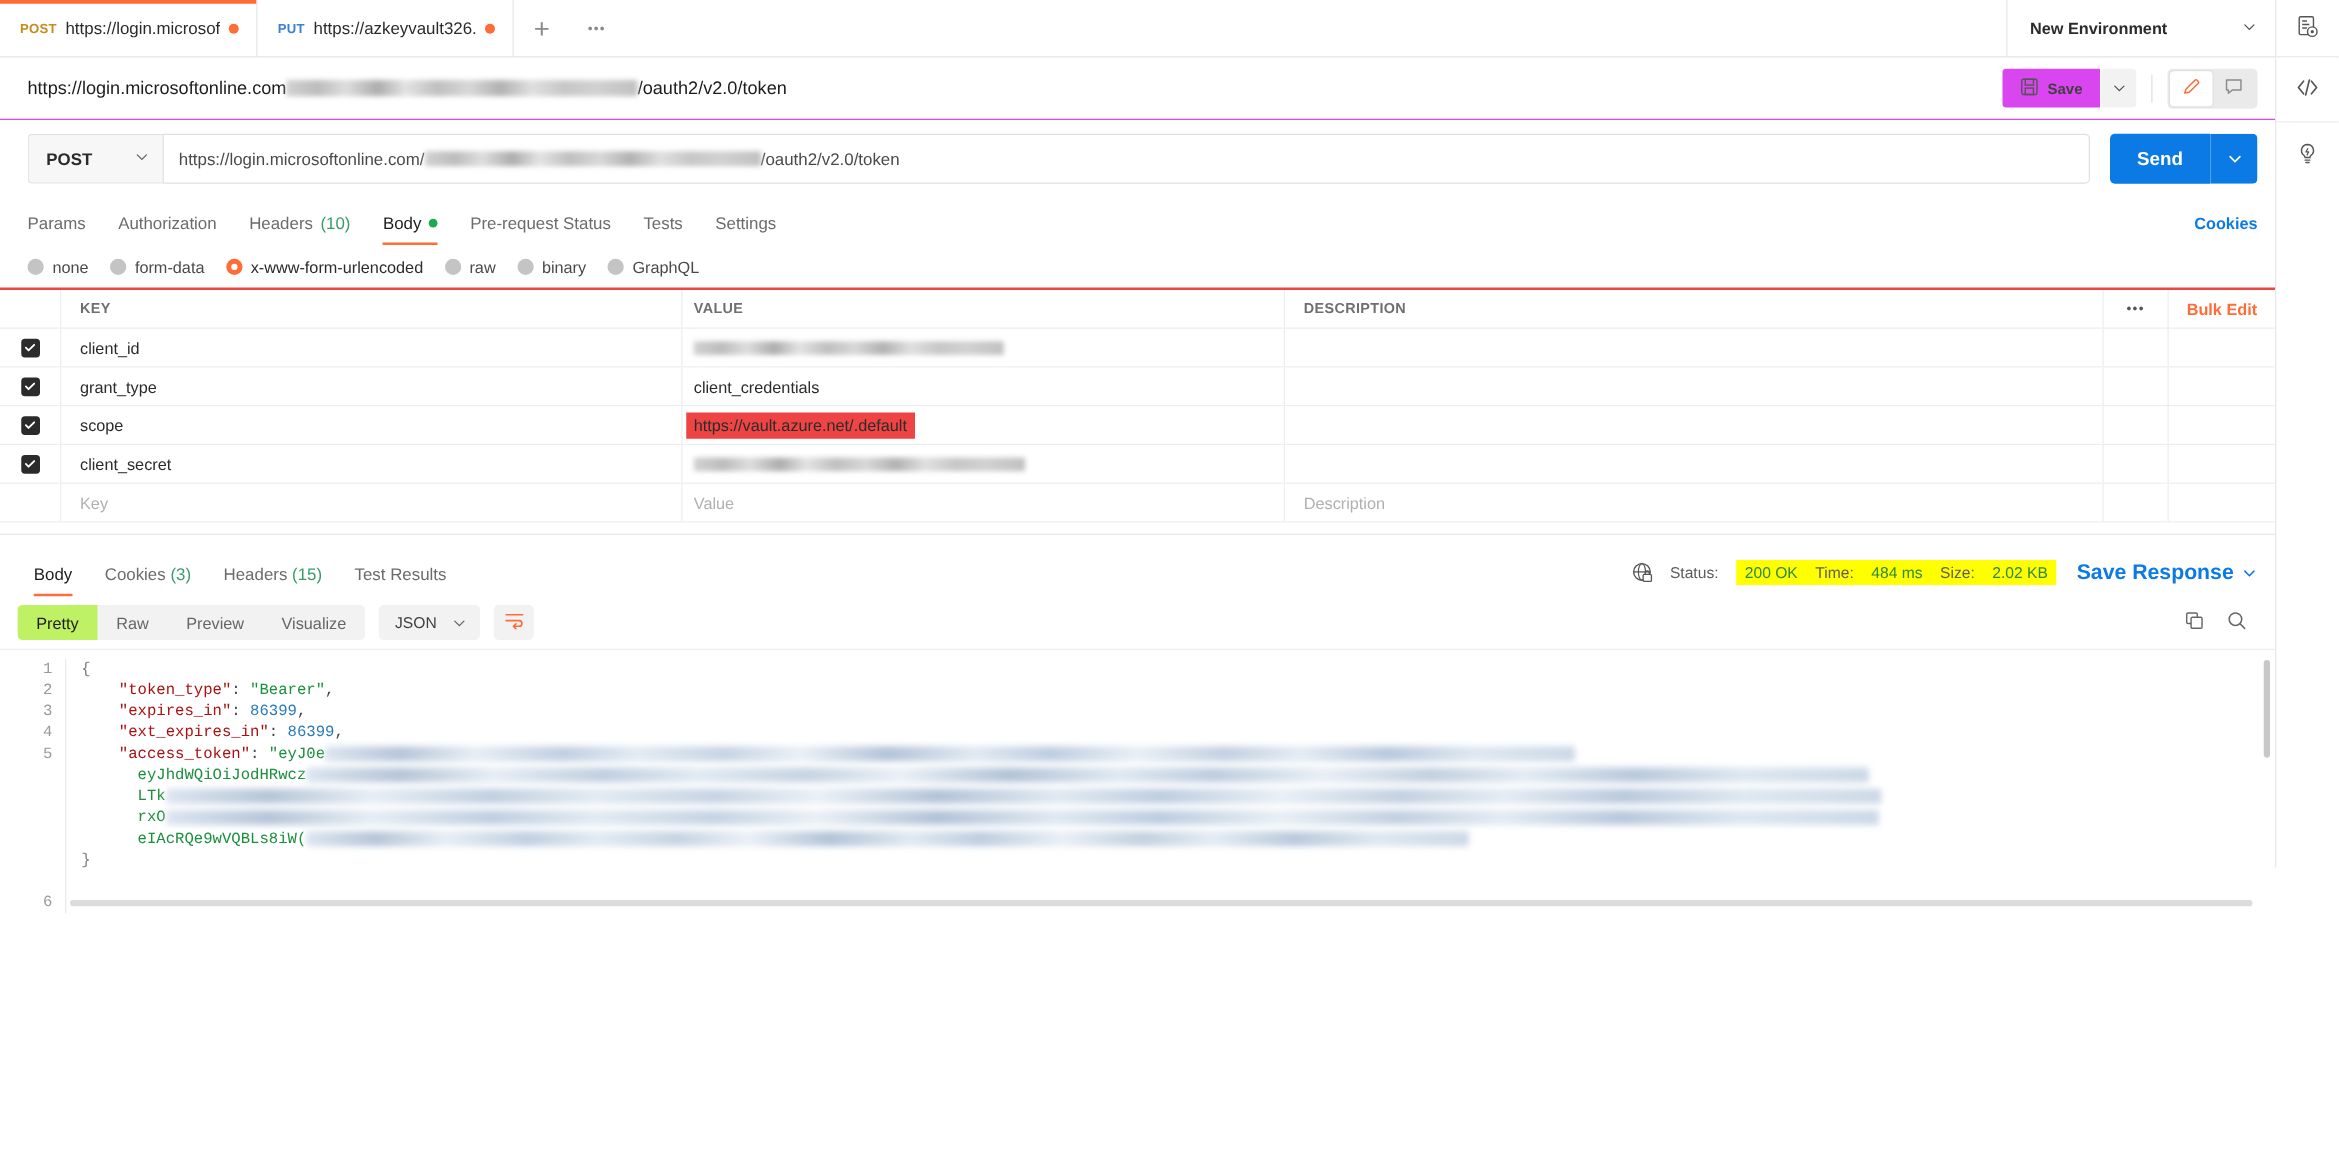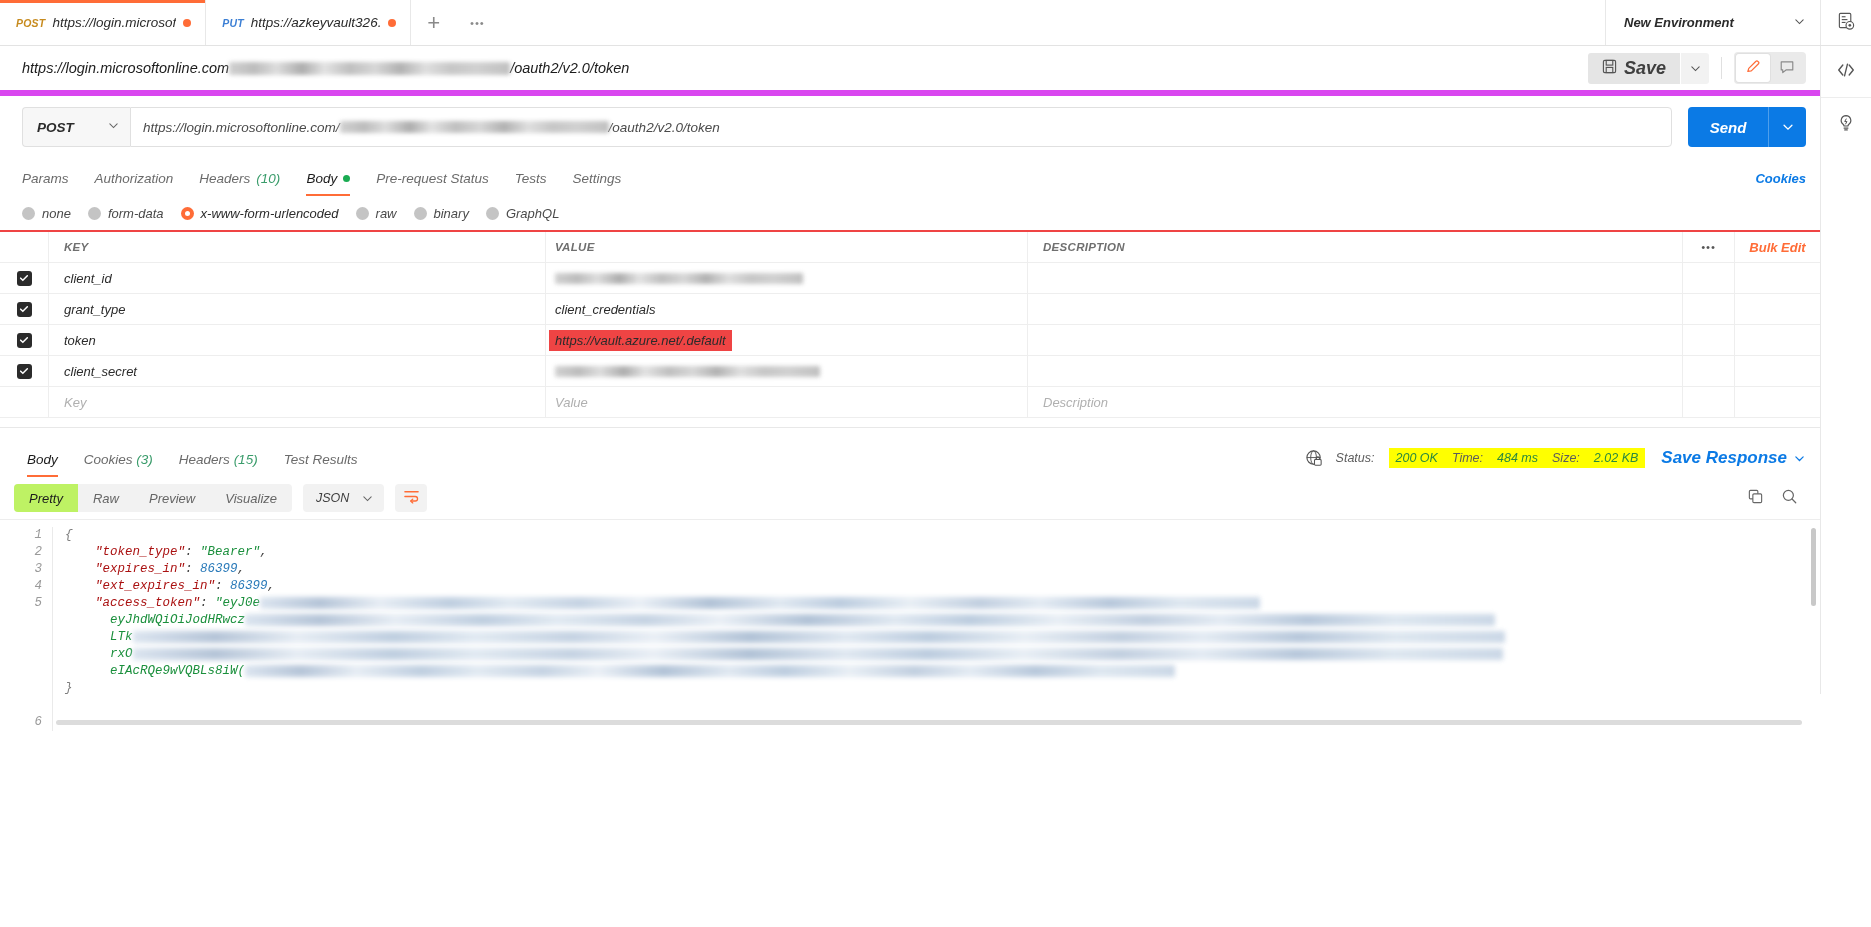--- a/index.html
+++ b/index.html
@@ -4,21 +4,21 @@
 <style>
   * { box-sizing: border-box; margin: 0; padding: 0; }
   html, body {
     width: 1871px; height: 927px;
     background: #ffffff;
     font-family: "Liberation Sans", sans-serif;
     font-size: 13px;
     color: #2b2b2b;
     overflow: hidden;
   }
-  .app { position: relative; width: 1871px; height: 694px; display: flex; flex-direction: column; font-style: italic; }
+  .app { position: relative; width: 1871px; height: 694px; display: flex; flex-direction: column; }
 
   
   .tabstrip {
     height: 46px; min-height: 46px;
     display: flex; align-items: stretch;
     border-bottom: 1px solid #e3e3e3;
     background: #fff;
   }
   .tab {
     display: flex; align-items: center; gap: 7px;
@@ -56,41 +56,41 @@
   .env-eye {
     width: 51px; display: flex; align-items: center; justify-content: center;
     border-left: 1px solid #e8e8e8;
   }
 
   
   .title-row {
     height: 50px; min-height: 50px;
     display: flex; align-items: center;
     padding: 0 0 0 22px;
-    border-bottom: 6px solid #d946ef;
+    border-bottom: 1px solid #d946ef;
   }
   .req-title {
     font-size: 14.5px; color: #1c1c1c; display: flex; align-items: center; white-space: nowrap;
   }
   .blur {
     display: inline-block; vertical-align: middle;
     background: linear-gradient(90deg,#cfcfcf 0%, #b9b9b9 9%, #dcdcdc 17%, #a9a9a9 26%,
       #e2e2e2 34%, #bcbcbc 43%, #d6d6d6 52%, #aeaeae 61%, #dedede 70%, #c4c4c4 79%,
       #cfcfcf 88%, #bdbdbd 100%);
     filter: blur(2.2px);
     opacity: .95;
     border-radius: 1px;
   }
   .title-spacer { flex: 1; }
   .title-actions { display: flex; align-items: center; gap: 0; padding-right: 14px; }
   .save-btn {
     display: flex; align-items: center; gap: 7px;
     height: 31px; padding: 0 14px;
-    background: #e5e5e5; border-radius: 3px 0 0 3px;
-    font-size: 18px; font-weight: 700; color: #3f3f3f;
+    background: #d946ef; border-radius: 3px 0 0 3px;
+    font-size: 12px; font-weight: 700; color: #3f3f3f;
   }
   .save-caret {
     width: 28px; height: 31px; background: #f2f2f2; border-radius: 0 3px 3px 0;
     display: flex; align-items: center; justify-content: center; margin-left: 1px;
     color: #555;
   }
   .vdiv { width: 1px; height: 22px; background: #e0e0e0; margin: 0 12px; }
   .seg-group { display: flex; background: #eaeaea; border-radius: 4px; padding: 2px; }
   .seg {
     width: 34px; height: 28px; display: flex; align-items: center; justify-content: center;
@@ -507,21 +507,21 @@
       </div>
 
       <div class="kv-row">
         <div class="c-check">
           <span class="cb">
               <svg width="10" height="10" viewBox="0 0 12 12">
                 <path d="M2 6.2l2.6 2.6L10 3.4" fill="none" stroke="#fff" stroke-width="1.8" stroke-linecap="round" stroke-linejoin="round"></path>
               </svg>
             </span>
         </div>
-        <div class="c-key">token</div>
+        <div class="c-key">scope</div>
         <div class="c-val">
             <span class="val-hl">https://vault.azure.net/.default</span>
           </div>
         <div class="c-desc"></div>
         <div class="c-opts"></div>
         <div class="c-bulk"></div>
       </div>
 
       <div class="kv-row">
         <div class="c-check">

